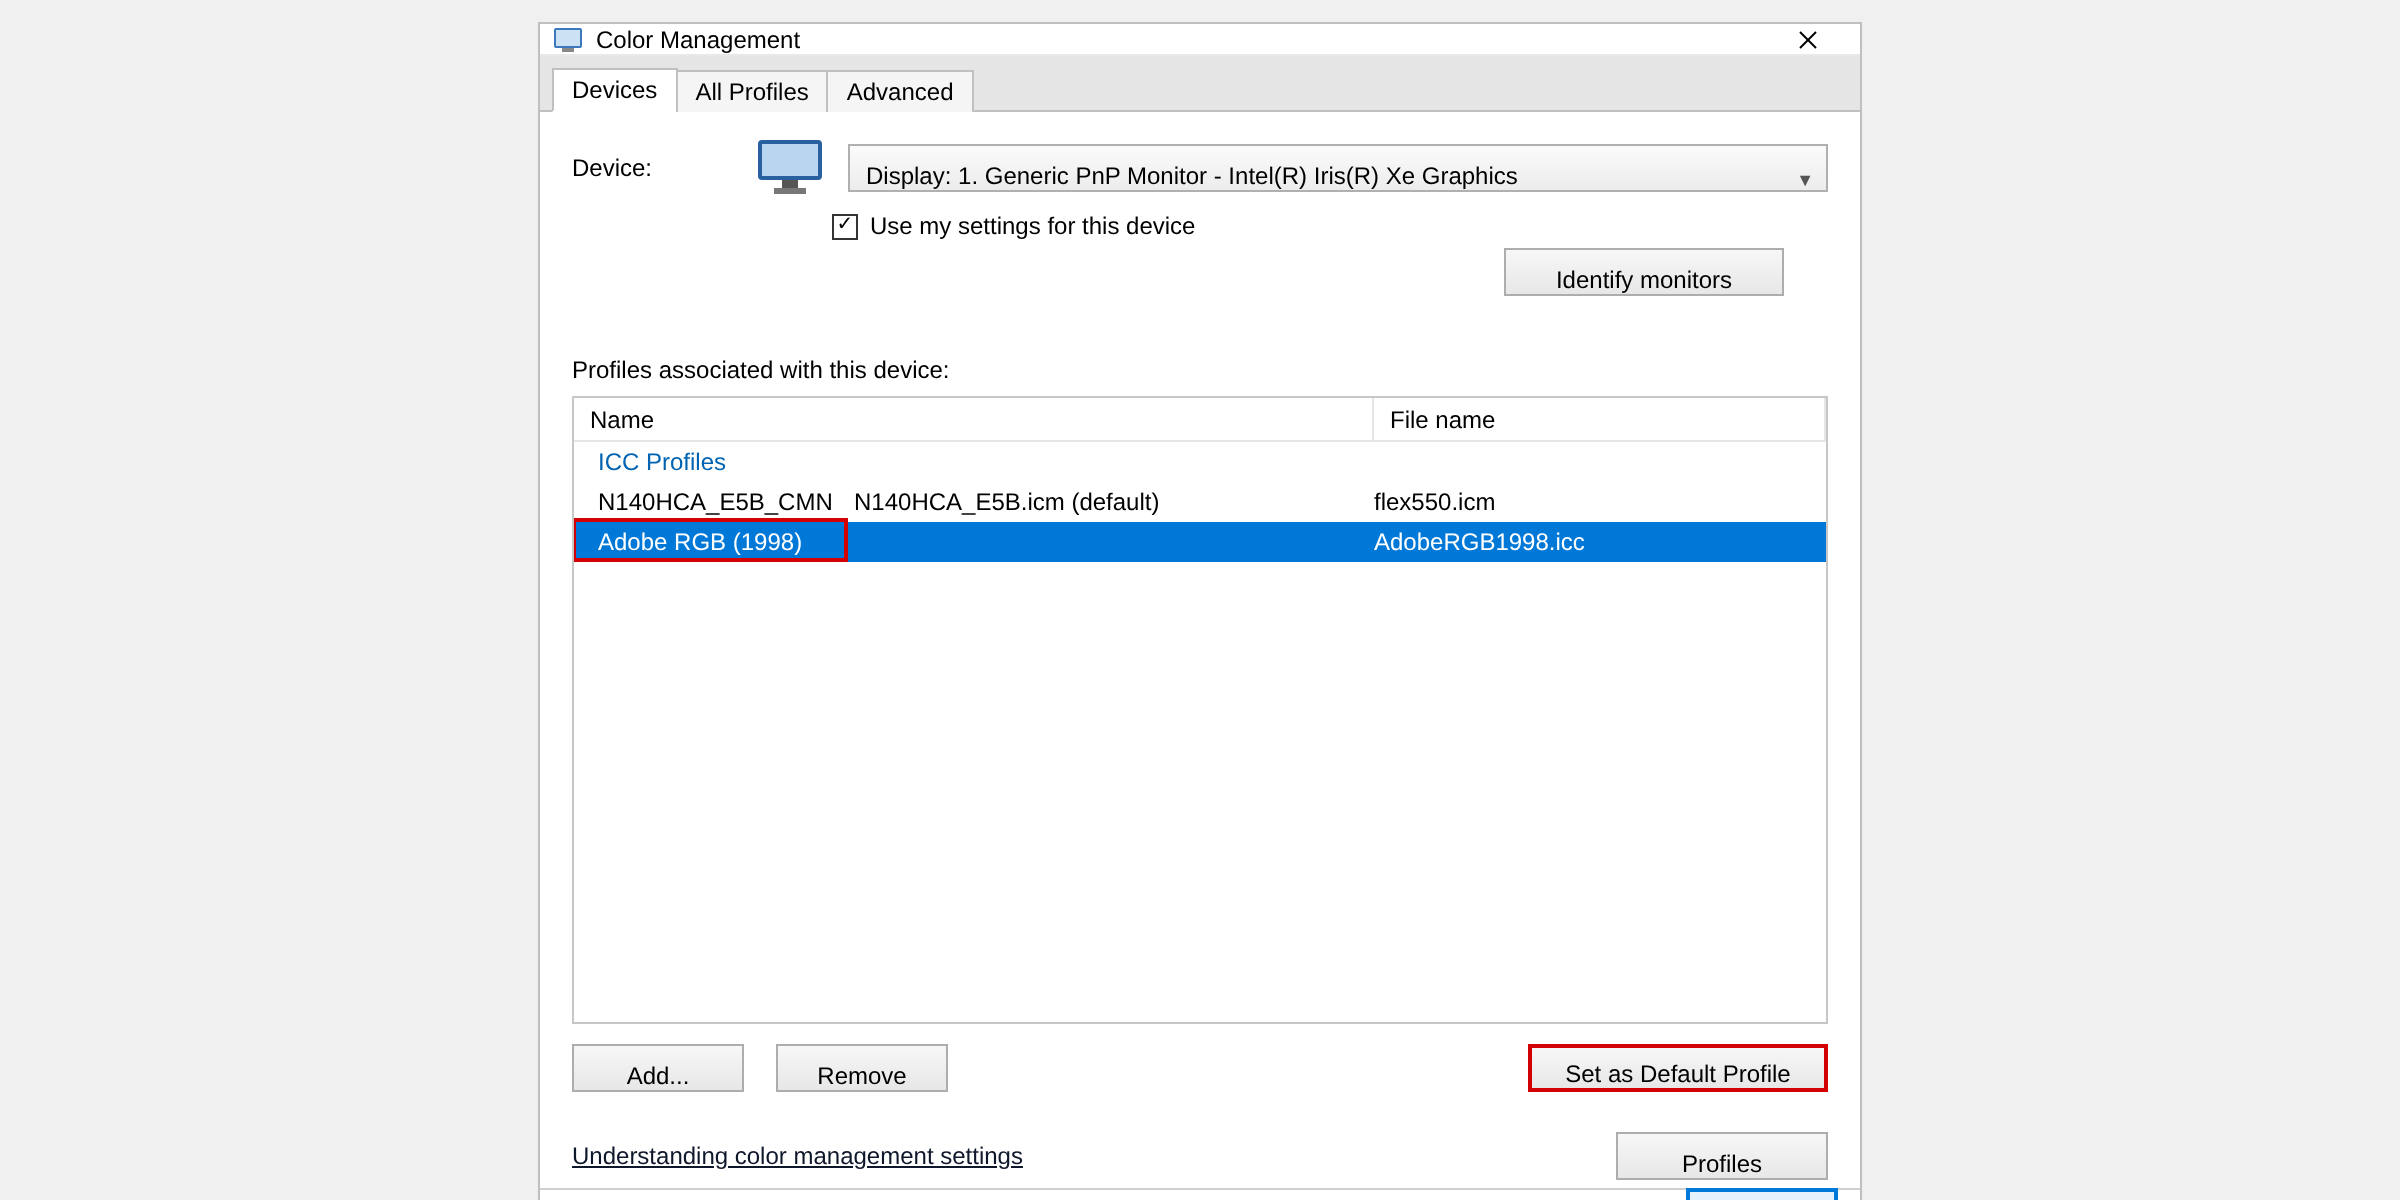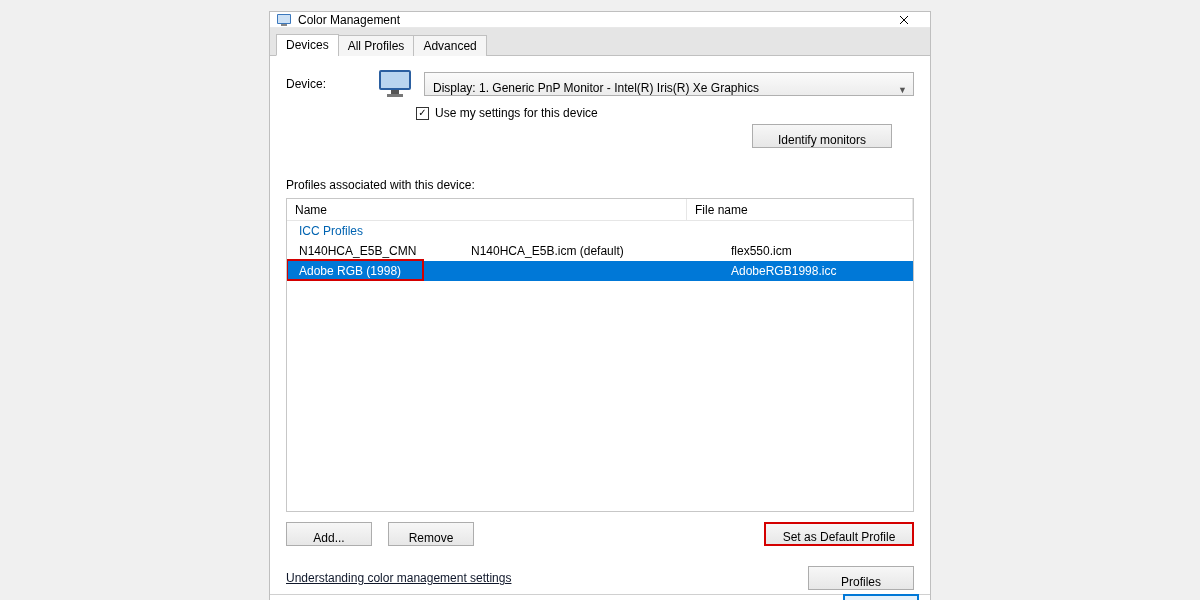--- a/index.html
+++ b/index.html
@@ -129,21 +129,21 @@
     .col-name { width: 400px; }
     .col-file { flex: 1; }
     .list-body { flex: 1; }
     .group-header {
       color: #0063b1; padding: 3px 12px;
     }
     .list-row {
       display: flex; height: 20px; align-items: center;
     }
     .list-row .c1 { width: 140px; padding-left: 12px; }
-    .list-row .c2 { width: 260px; margin-left: 44px; }
+    .list-row .c2 { width: 260px; }
     .list-row .c3 { flex: 1; }
     .list-row.selected {
       background: #0078d7; color: #fff;
     }
 
     .highlight-red {
       border: 2px solid #d40000 !important;
     }
     .adobe-highlight {
       position: absolute;

